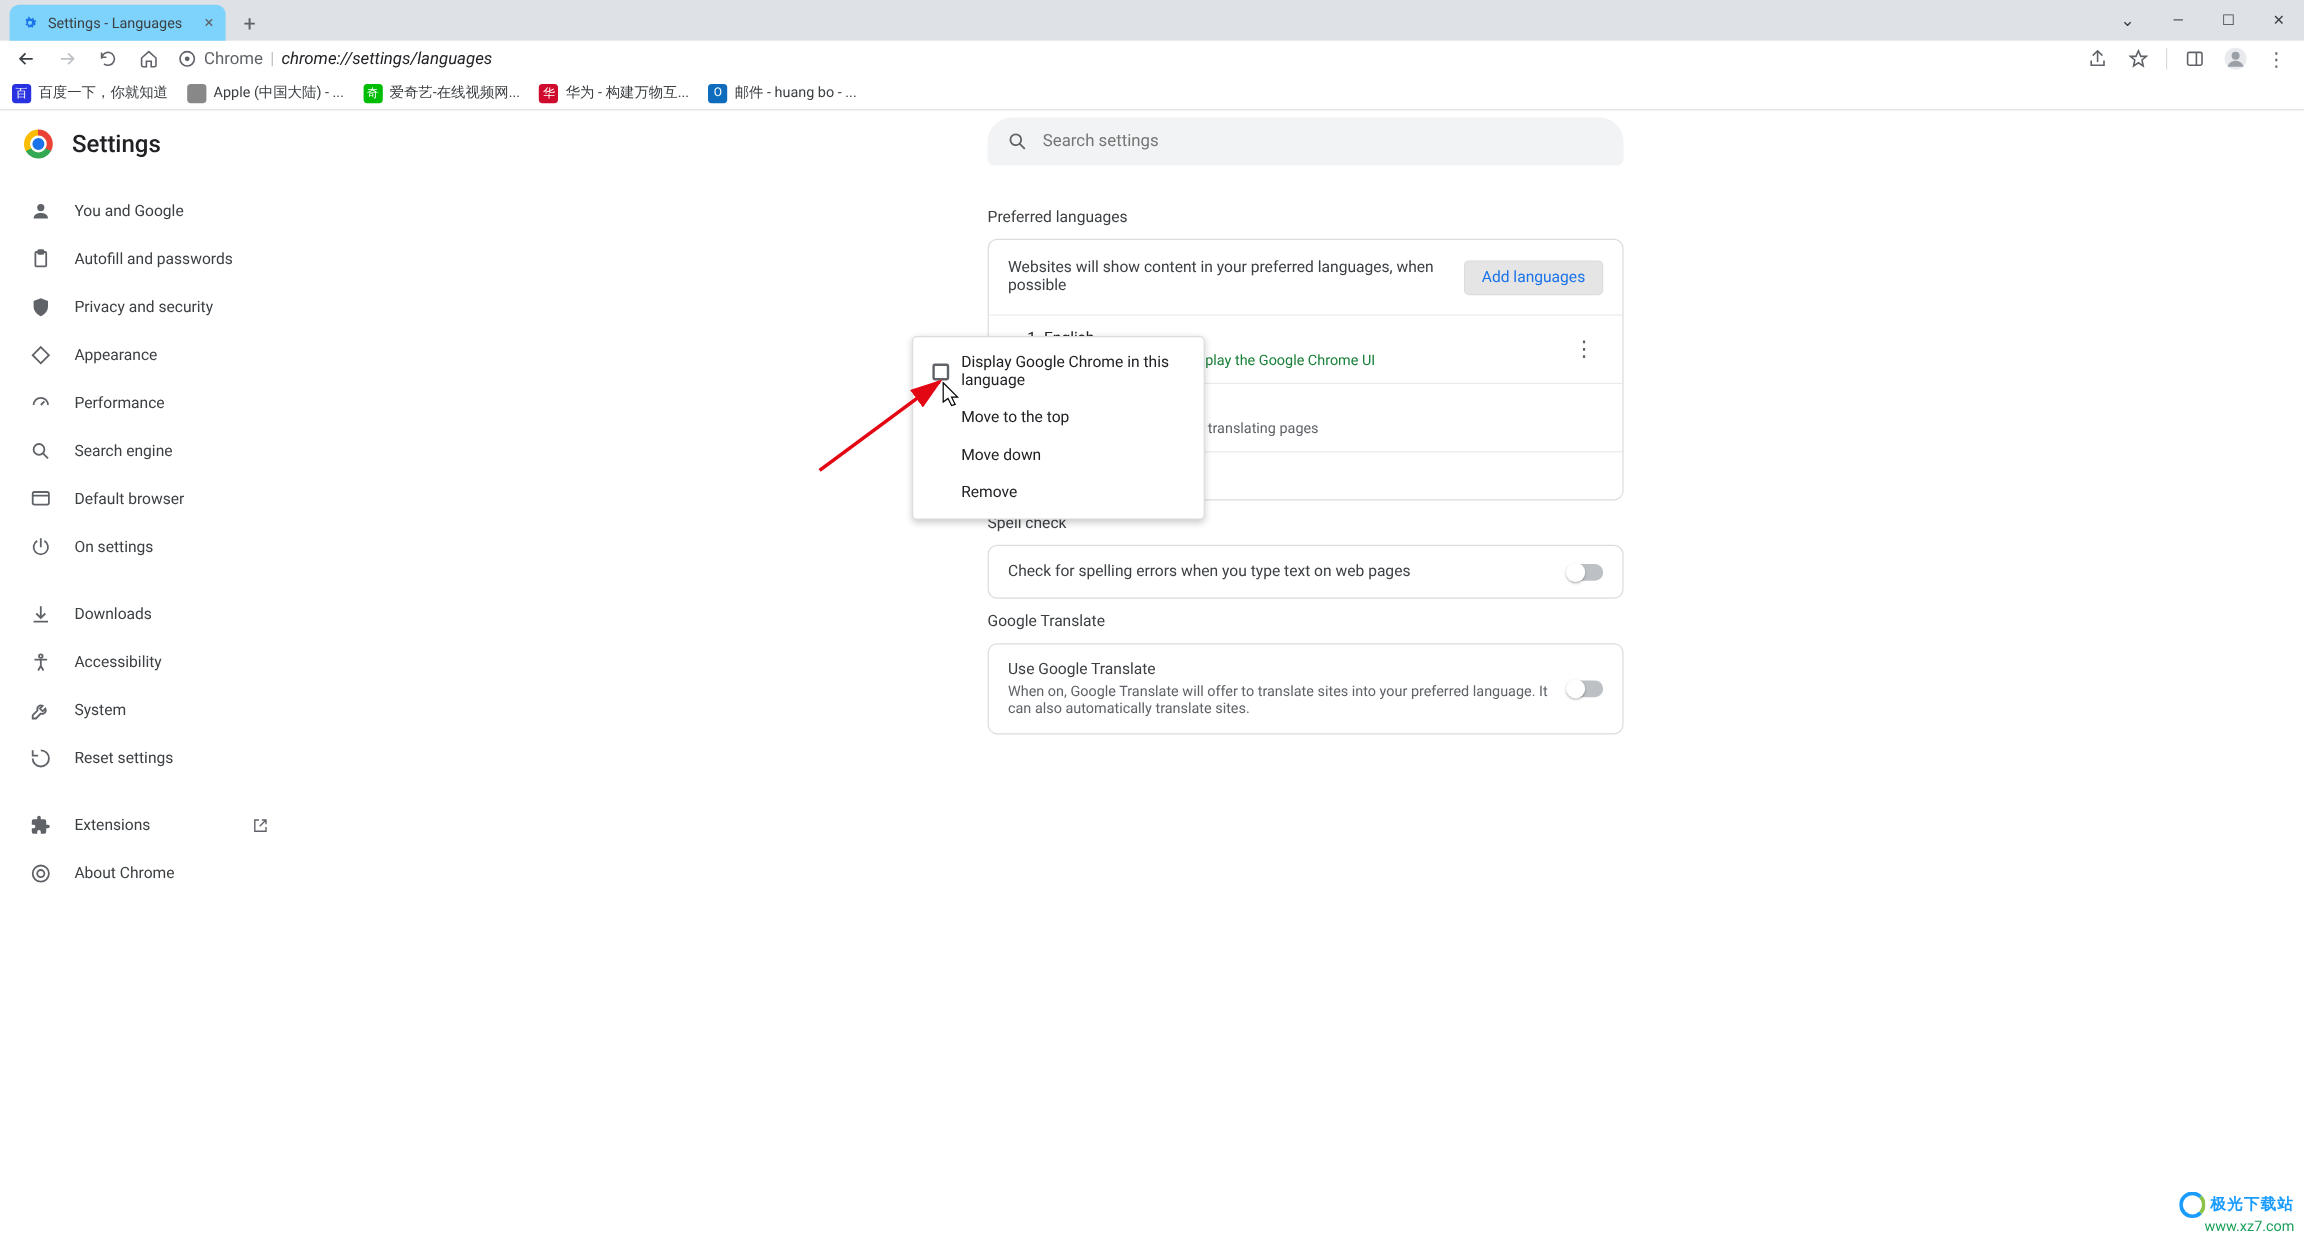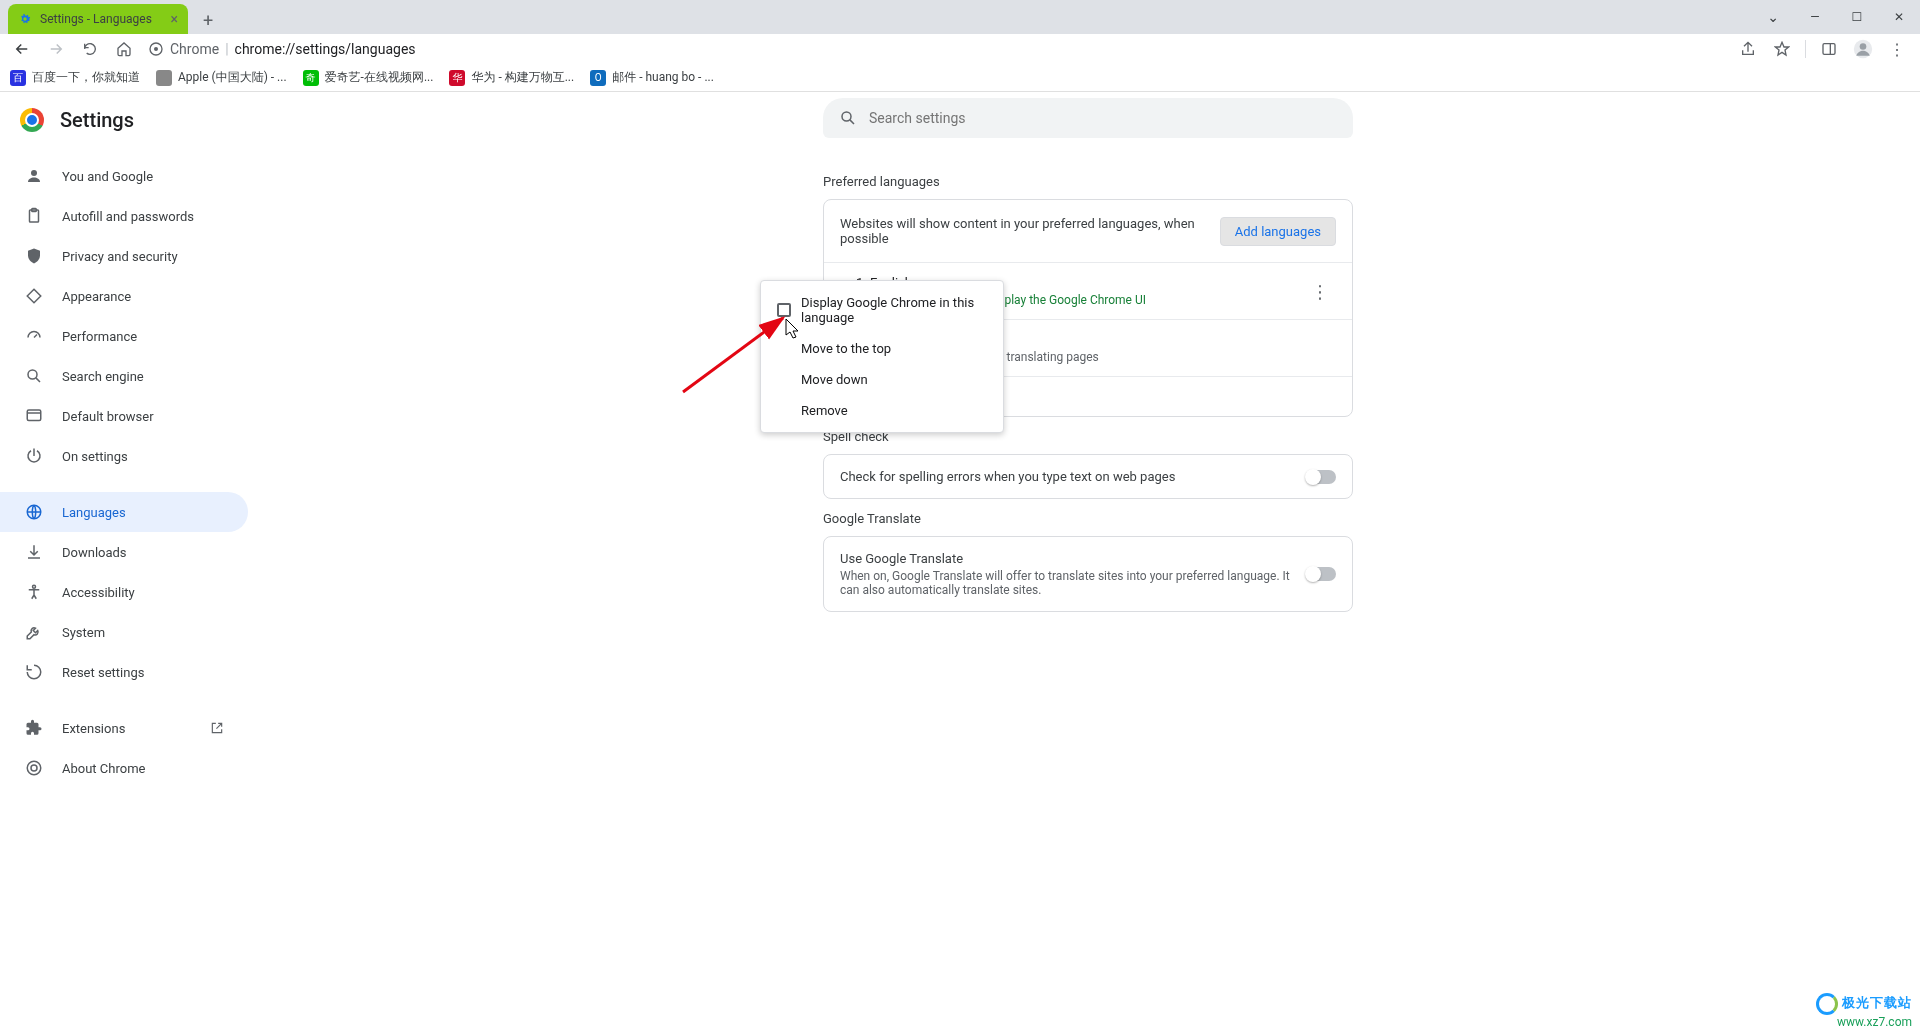--- a/index.html
+++ b/index.html
@@ -1,34 +1,34 @@
 <!DOCTYPE html>
 <html><head>
 <meta charset="utf-8">
 <style>
 * { margin:0; padding:0; box-sizing:border-box; font-family:"Segoe UI",Roboto,Arial,sans-serif; }
 body { width:1920px; height:1033px; background:#fff; overflow:hidden; position:relative; }
 
 
 .tabstrip { height:34px; background:#dee1e6; display:flex; align-items:flex-end; padding-left:8px; }
-.tab { background:#84cc16; border-radius:8px 8px 0 0; height:30px; display:flex; align-items:center; padding:0 10px; font-size:12px; color:#3c4043; min-width:180px; gap:8px; }
+.tab { background:#7dd3fc; border-radius:8px 8px 0 0; height:30px; display:flex; align-items:center; padding:0 10px; font-size:12px; color:#3c4043; min-width:180px; gap:8px; }
 .tab .gear { width:14px; height:14px; color:#1a73e8; }
 .tab .close { margin-left:auto; color:#5f6368; font-size:14px; cursor:pointer; }
 .newtab { width:28px; height:28px; display:flex; align-items:center; justify-content:center; color:#5f6368; font-size:18px; cursor:pointer; margin-left:6px; }
 .winctrls { position:absolute; right:0; top:0; height:34px; display:flex; }
 .winctrls div { width:42px; display:flex; align-items:center; justify-content:center; font-size:12px; color:#3c4043; cursor:pointer; }
 .winctrls .chev { font-size:14px; }
 
 
 .addrbar { height:30px; background:#fff; display:flex; align-items:center; padding:0 8px; gap:6px; }
 .navicon { width:28px; height:28px; display:flex; align-items:center; justify-content:center; color:#5f6368; cursor:pointer; }
 .navicon.disabled { color:#bdc1c6; }
 .addr { flex:0 0 auto; display:flex; align-items:center; gap:6px; margin-left:4px; font-size:14px; color:#5f6368;}
 .addr .origin { color:#5f6368; }
-.addr .path { color:#202124; }
+.addr .path { color:#202124;font-style:italic; }
 .addrright { margin-left:auto; display:flex; align-items:center; gap:4px; }
 .addrright .ic { width:30px; height:30px; display:flex; align-items:center; justify-content:center; color:#5f6368; cursor:pointer; }
 
 
 .bmbar { height:28px; background:#fff; border-bottom:1px solid #e0e0e0; display:flex; align-items:center; padding:0 10px; gap:16px; }
 .bm { display:flex; align-items:center; gap:6px; font-size:12px; color:#3c4043; cursor:pointer; }
 .bm .fav { width:16px; height:16px; border-radius:3px; display:inline-flex; align-items:center; justify-content:center; font-size:10px; color:#fff;}
 .fav.baidu { background:#2932e1;}
 .fav.apple { background:#888;}
 .fav.iqiyi { background:#00be06;}
@@ -274,29 +274,20 @@
       </div>
     <div class="sbitem">
         <span class="ic">
           <svg width="18" height="18" viewBox="0 0 24 24" fill="none" stroke="#5f6368" stroke-width="2">
             <path d="M8 5a8 8 0 108 0M12 2v10"></path>
           </svg>
         </span>
         <span>On settings</span>
       </div>
     <div class="sbsep"></div>
-    <div class="sbitem active">
-        <span class="ic">
-          <svg width="18" height="18" viewBox="0 0 24 24" fill="none" stroke="#1967d2" stroke-width="2">
-            <circle cx="12" cy="12" r="9"></circle>
-            <path d="M3 12h18M12 3c3 3 3 15 0 18M12 3c-3 3-3 15 0 18"></path>
-          </svg>
-        </span>
-        <span>Languages</span>
-      </div>
     <div class="sbitem">
         <span class="ic">
           <svg width="18" height="18" viewBox="0 0 24 24" fill="none" stroke="#5f6368" stroke-width="2">
             <path d="M12 3v12M7 11l5 5 5-5M4 20h16"></path>
           </svg>
         </span>
         <span>Downloads</span>
       </div>
     <div class="sbitem">
         <span class="ic">

